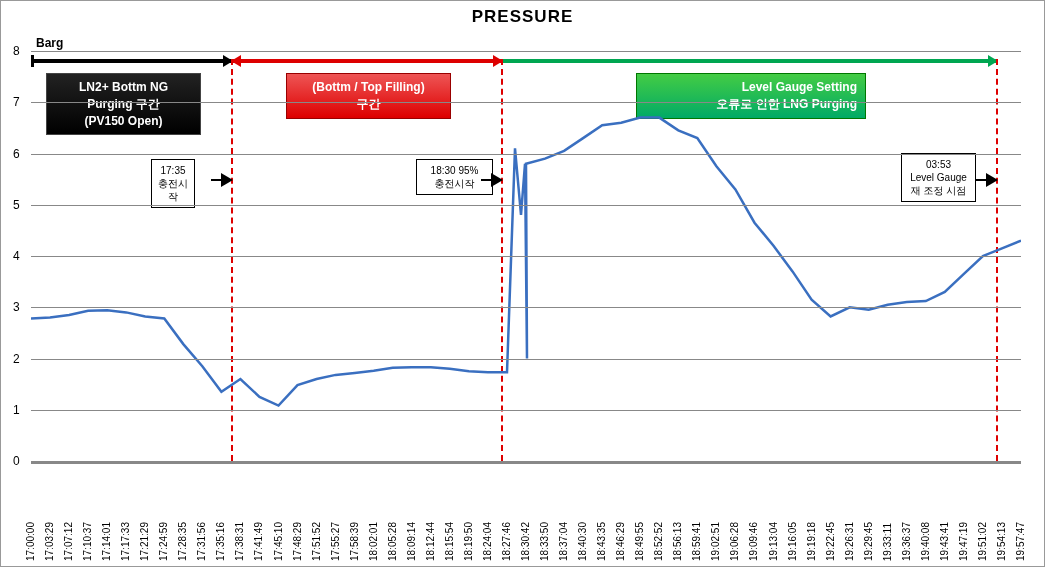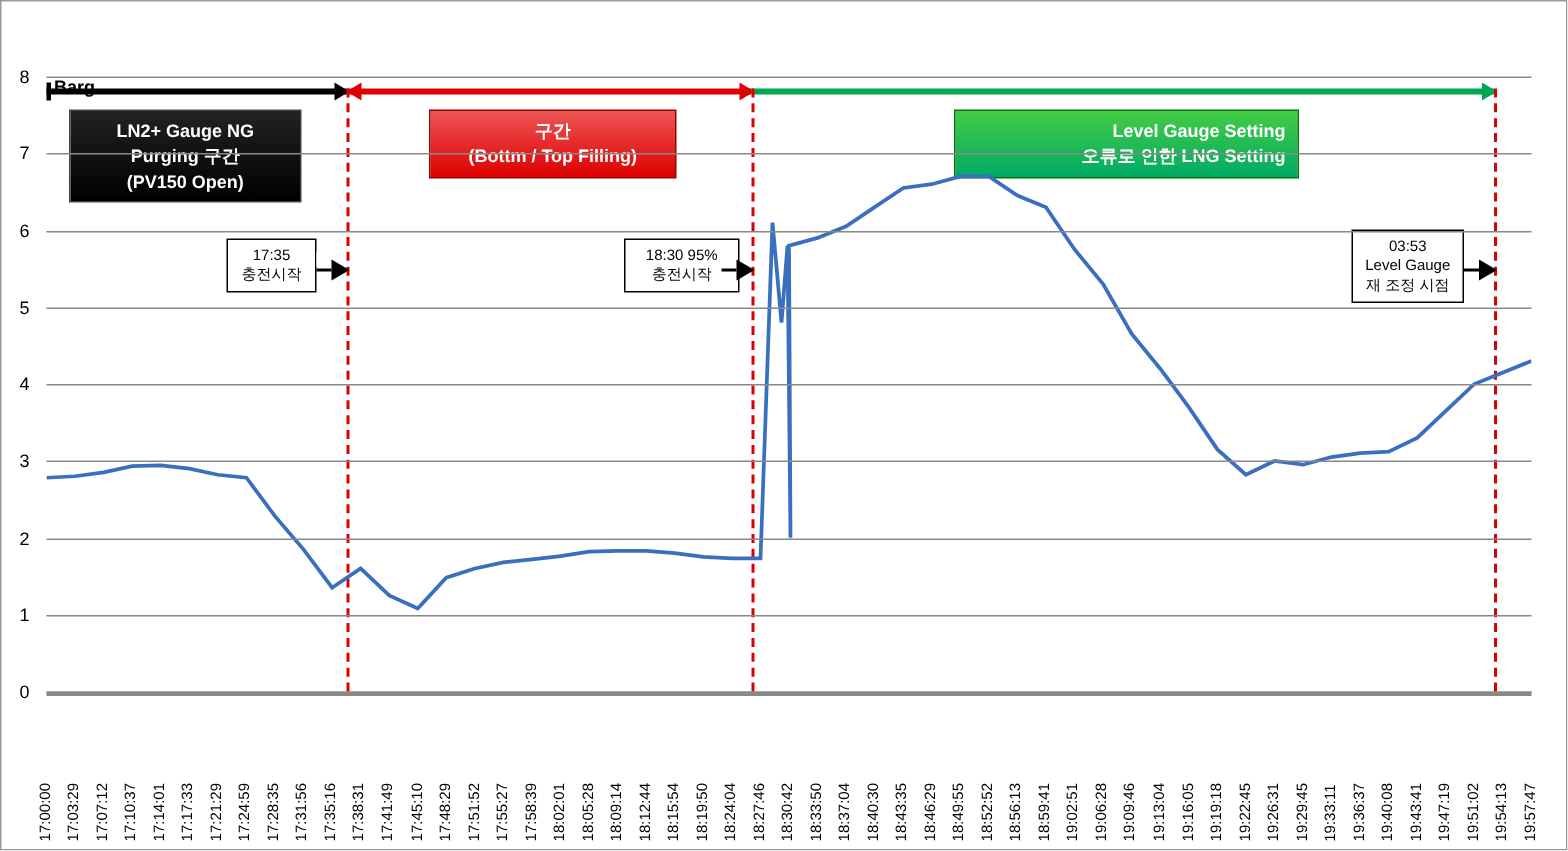--- a/index.html
+++ b/index.html
@@ -24,21 +24,20 @@
     font-weight: bold;
     font-size: 17px;
     letter-spacing: 1px;
   }
   .y-label {
     position: absolute;
     left: 35px;
     top: 35px;
     font-size: 12px;
     font-weight: bold;
-    margin-top: 15px;
   }
   .plot {
     position: absolute;
     left: 30px;
     top: 50px;
     width: 990px;
     height: 410px;
     border-bottom: 3px solid #888;
   }
   .grid-h {
@@ -153,54 +152,55 @@
     border-left: 2px dashed #d00;
     top: 8px;
     bottom: 0;
   }
 </style>
 </head>
 <body>
 
 <div class="outer-frame">
 
+  <div class="title">PRESSURE</div>
   <div class="y-label">Barg</div>
 
   <div class="plot" id="plot">
 
     <div class="arrow-black" style="left:0px; width:200px; top:8px;"></div>
     <div class="cap-black-l" style="left:0px; top:4px;"></div>
     <div class="cap-black-r" style="left:192px; top:4px;"></div>
 
     <div class="arrow-red" style="left:200px; width:270px; top:8px;"></div>
     <div class="cap-red-l" style="left:200px; top:4px;"></div>
     <div class="cap-red-r" style="left:462px; top:4px;"></div>
 
     <div class="arrow-green" style="left:470px; width:495px; top:8px;"></div>
     <div class="cap-green-r" style="left:957px; top:4px;"></div>
 
     <div class="zone-box zone-black" style="left:15px; top:22px; width:155px;">
-      <div>LN2+ Gauge NG</div>
+      <div>LN2+ Bottm NG</div>
       <div>Purging 구간</div>
       <div>(PV150 Open)</div>
     </div>
     <div class="zone-box zone-red" style="left:255px; top:22px; width:165px;">
+      <div>(Bottm / Top Filling)</div>
       <div>구간</div>
-      <div>(Bottm / Top Filling)</div>
     </div>
     <div class="zone-box zone-green" style="left:605px; top:22px; width:230px;">
       <div>Level Gauge Setting</div>
-      <div>오류로 인한 LNG Setting</div>
+      <div>오류로 인한 LNG Purging</div>
     </div>
 
     <div class="dashed-v" style="left:200px;"></div>
     <div class="dashed-v" style="left:470px;"></div>
     <div class="dashed-v" style="left:965px;"></div>
 
-    <div class="anno-box" style="left:120px; top:108px; width:60px;">
+    <div class="anno-box" style="left:120px; top:108px; width:44px;">
       <div>17:35</div>
       <div>충전시작</div>
     </div>
     <div class="anno-arrow" style="left:180px; top:122px; width:22px;">
       <div class="anno-arrow-line" style="width:10px;"></div>
       <div class="anno-arrow-head"></div>
     </div>
 
     <div class="anno-box" style="left:385px; top:108px; width:77px;">
       <div>18:30 95%</div>

